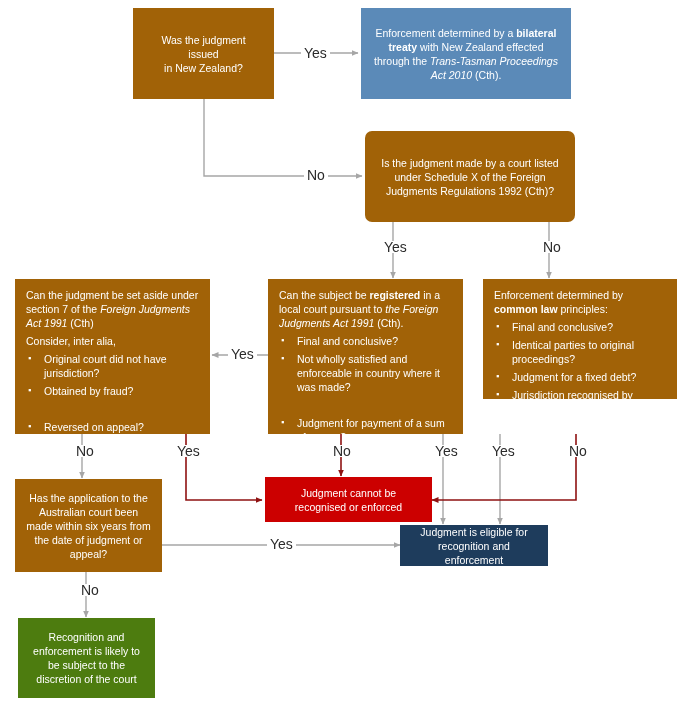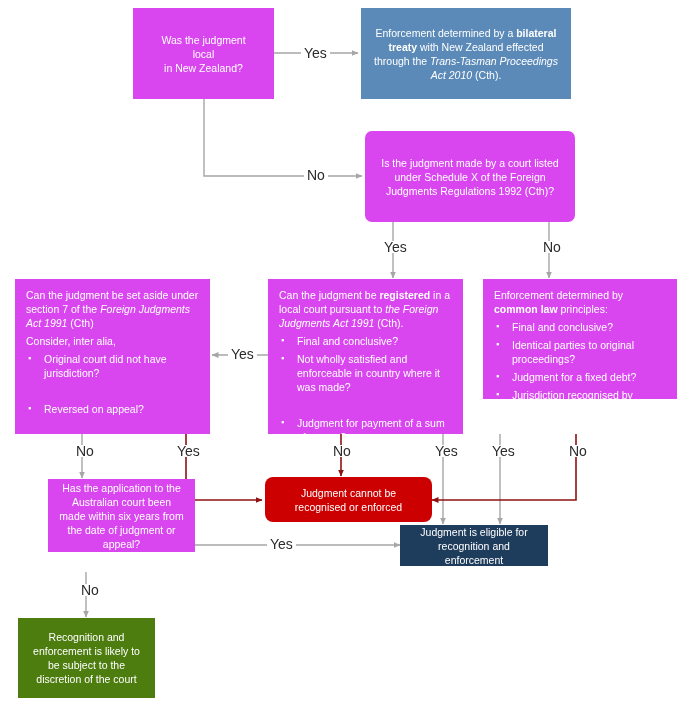--- a/index.html
+++ b/index.html
@@ -28,24 +28,24 @@
     pointer-events: none;
   }
   .node {
     position: absolute;
     box-sizing: border-box;
     color: #ffffff;
     font-size: 10.5px;
     line-height: 14px;
     overflow: hidden;
   }
-  .node.gray   { background: #d946ef; }
+  .node.gray   { background: #a16207; }
   .node.blue   { background: #5b8ab8; }
   .node.navy   { background: #1e3c5c; }
-  .node.red    { background: #cc0000; border-radius: 8px; }
+  .node.red    { background: #cc0000; }
   .node.teal   { background: #4d7c0f; }
 
   .node .pad {
     padding: 9px 11px;
   }
   .node.center .pad { text-align: center; }
   .node.center {
     display: flex;
     align-items: center;
     justify-content: center;
@@ -124,21 +124,21 @@
     <path d="M576,434 L576,500 L432,500" stroke="#8f1212" stroke-width="1.6" fill="none" marker-end="url(#ahRed)"></path>
 
     <path d="M162,545 L400,545" stroke="#a6a6a6" stroke-width="1.4" fill="none" marker-end="url(#ahGray)"></path>
 
     <path d="M86,572 L86,617" stroke="#a6a6a6" stroke-width="1.4" fill="none" marker-end="url(#ahGray)"></path>
   </svg>
 
   <div class="node gray center" style="left:133px; top:8px; width:141px; height:91px;">
     <div class="pad">
       <div>Was the judgment</div>
-      <div>local</div>
+      <div>issued</div>
       <div>in New Zealand?</div>
     </div>
   </div>
 
   <div class="node blue center" style="left:361px; top:8px; width:210px; height:91px;">
     <div class="pad">
       <span>Enforcement determined by a </span><span class="b">bilateral treaty</span><span> with New Zealand effected through the </span><span class="i">Trans-Tasman Proceedings Act 2010</span><span> (Cth).</span>
     </div>
   </div>
 
@@ -147,28 +147,29 @@
       <span>Is the judgment made by a court listed under Schedule X of the Foreign Judgments Regulations 1992 (Cth)?</span>
     </div>
   </div>
 
   <div class="node gray" style="left:15px; top:279px; width:195px; height:155px;">
     <div class="pad">
       <p><span>Can the judgment be set aside under section 7 of the </span><span class="i">Foreign Judgments Act 1991</span><span> (Cth)</span></p>
       <p>Consider, inter alia,</p>
       <ul>
         <li>Original court did not have jurisdiction?</li>
+        <li>Obtained by fraud?</li>
         <li>Reversed on appeal?</li>
       </ul>
     </div>
   </div>
 
   <div class="node gray" style="left:268px; top:279px; width:195px; height:155px;">
     <div class="pad">
-      <p><span>Can the judgment be </span><span class="b">registered</span><span> in a local court pursuant to </span><span class="i">the Foreign Judgments Act 1991</span><span> (Cth).</span></p>
+      <p><span>Can the subject be </span><span class="b">registered</span><span> in a local court pursuant to </span><span class="i">the Foreign Judgments Act 1991</span><span> (Cth).</span></p>
       <ul>
         <li>Final and conclusive?</li>
         <li>Not wholly satisfied and enforceable in country where it was made?</li>
         <li>Judgment for payment of a sum of money?</li>
       </ul>
     </div>
   </div>
 
   <div class="node gray" style="left:483px; top:279px; width:194px; height:120px;">
     <div class="pad">
@@ -176,21 +177,21 @@
       <ul>
         <li>Final and conclusive?</li>
         <li>Identical parties to original proceedings?</li>
         <li>Judgment for a fixed debt?</li>
         <li>Jurisdiction recognised by Australian courts?</li>
         <li>No applicable defences?</li>
       </ul>
     </div>
   </div>
 
-  <div class="node gray center" style="left:15px; top:479px; width:147px; height:73px;margin-left:33px;">
+  <div class="node gray center" style="left:15px; top:479px; width:147px; height:93px;">
     <div class="pad">
       <span>Has the application to the Australian court been made within six years from the date of judgment or appeal?</span>
     </div>
   </div>
 
   <div class="node red center" style="left:265px; top:477px; width:167px; height:45px;">
     <div class="pad">
       <div>Judgment cannot be</div>
       <div>recognised or enforced</div>
     </div>

